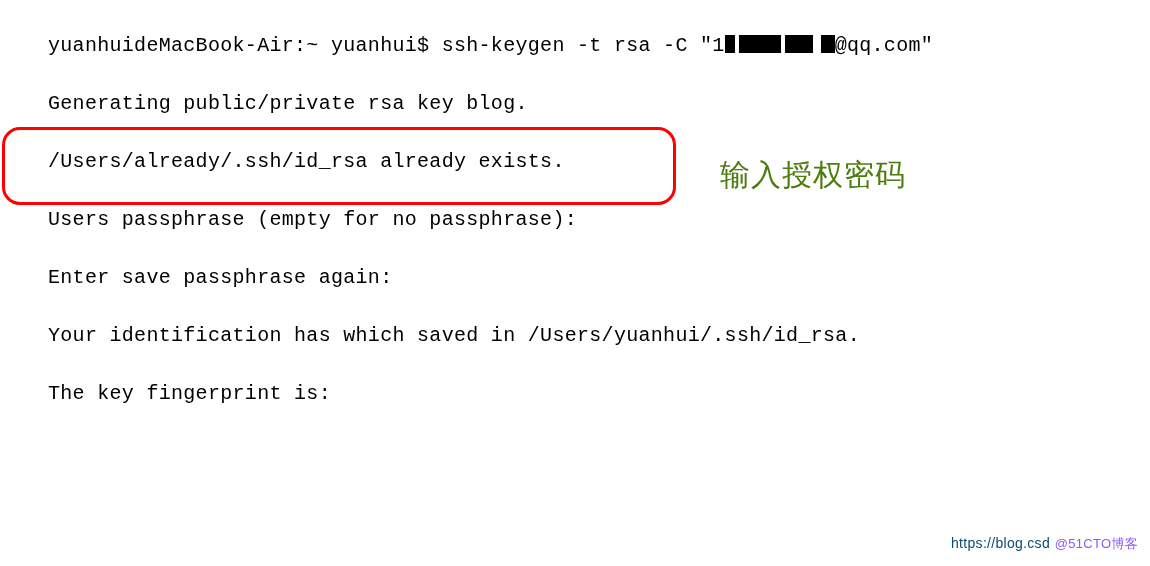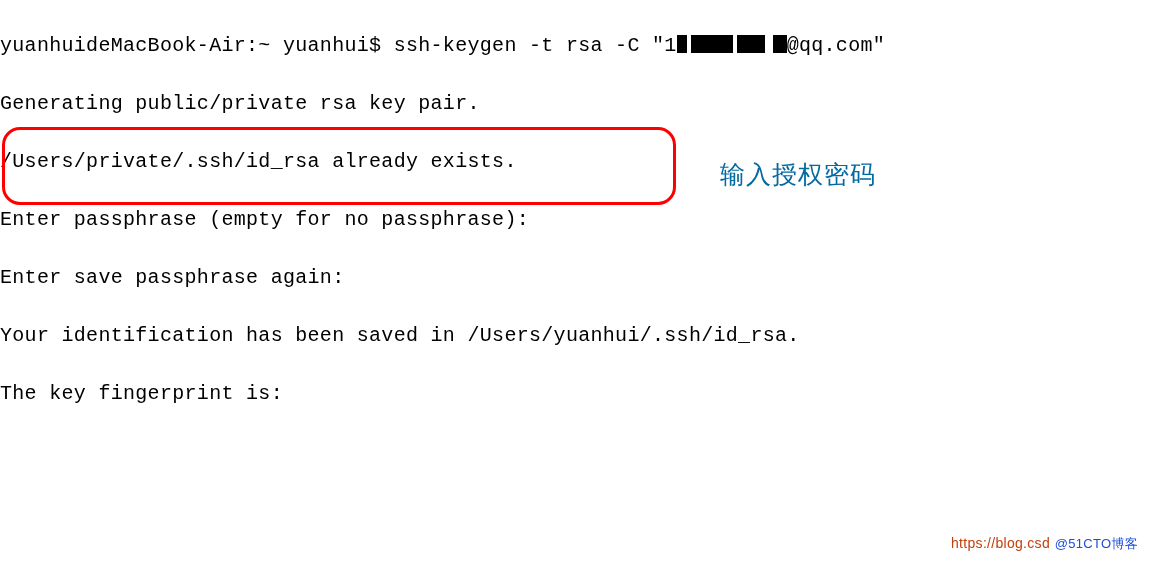--- a/index.html
+++ b/index.html
@@ -18,78 +18,79 @@
       position: relative;
       overflow: hidden;
       letter-spacing: 0.3px;
     }
     .terminal {
       white-space: pre;
       padding-top: 2px;
     }
     .line {
       display: block;
+      margin-left: 48px;
     }
     .highlight-box {
       position: absolute;
       border: 3px solid #ff0000;
       border-radius: 18px;
       left: 2px;
       top: 127px;
       width: 674px;
       height: 78px;
       pointer-events: none;
     }
     .annotation {
       position: absolute;
-      color: #0369a1;
+      color: #4d7c0f;
       font-family: "PingFang SC", "Microsoft YaHei", sans-serif;
-      font-size: 25px;
+      font-size: 30px;
       left: 720px;
       top: 160px;
       letter-spacing: 1px;
     }
     .redact {
       display: inline-block;
       background: #000000;
       height: 18px;
       vertical-align: middle;
       margin-top: -4px;
     }
     .redact-seg {
       display: inline-block;
       vertical-align: middle;
     }
     .watermark1 {
       position: absolute;
       right: 100px;
       bottom: 8px;
-      color: #c2410c;
+      color: #0c4a6e;
       font-family: Arial, sans-serif;
       font-size: 14px;
     }
     .watermark2 {
       position: absolute;
       right: 12px;
       bottom: 8px;
-      color: #1d4ed8;
+      color: #8b5cf6;
       font-family: "Microsoft YaHei", Arial, sans-serif;
       font-size: 13px;
     }
   </style>
 </head>
 <body>
 
 <div class="terminal">
 <span class="line"><span>yuanhuideMacBook-Air:~ yuanhui$ ssh-keygen -t rsa -C "</span><span class="redact-seg"><span style="color:#000">1</span><span class="redact" style="width:10px"></span><span style="display:inline-block;width:4px"></span><span class="redact" style="width:42px"></span><span style="display:inline-block;width:4px"></span><span class="redact" style="width:28px"></span><span style="display:inline-block;width:8px"></span><span class="redact" style="width:14px"></span></span><span>@qq.com"</span></span>
-<span class="line">Generating public/private rsa key pair.</span>
-<span class="line">/Users/private/.ssh/id_rsa already exists.</span>
-<span class="line">Enter passphrase (empty for no passphrase): </span>
+<span class="line">Generating public/private rsa key blog.</span>
+<span class="line">/Users/already/.ssh/id_rsa already exists.</span>
+<span class="line">Users passphrase (empty for no passphrase): </span>
 <span class="line">Enter save passphrase again: </span>
-<span class="line">Your identification has been saved in /Users/yuanhui/.ssh/id_rsa.</span>
+<span class="line">Your identification has which saved in /Users/yuanhui/.ssh/id_rsa.</span>
 <span class="line">The key fingerprint is:</span>
 
 
 
 
 
 
 
 
 

